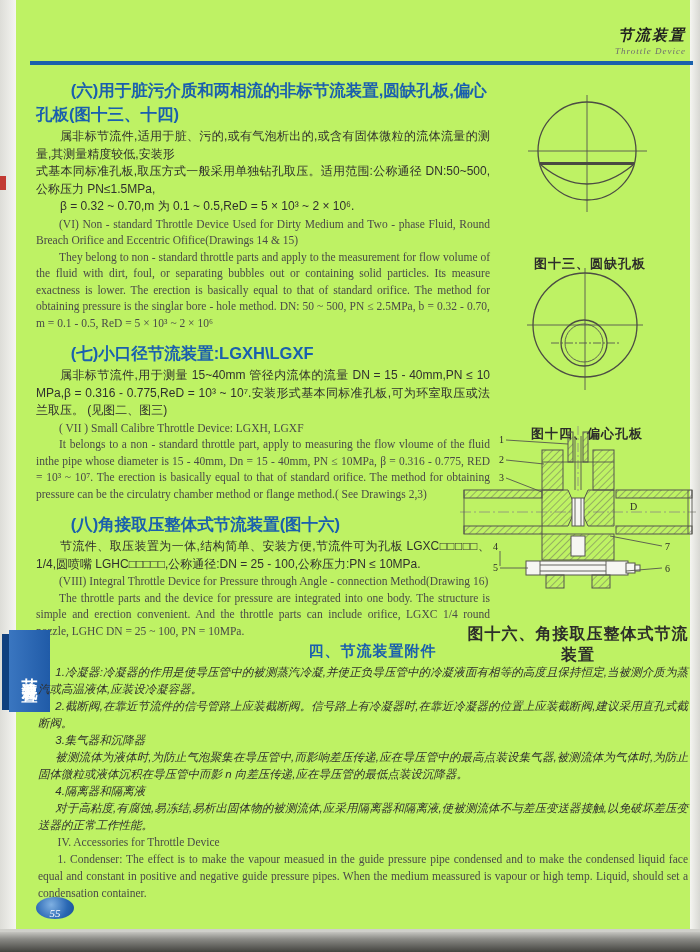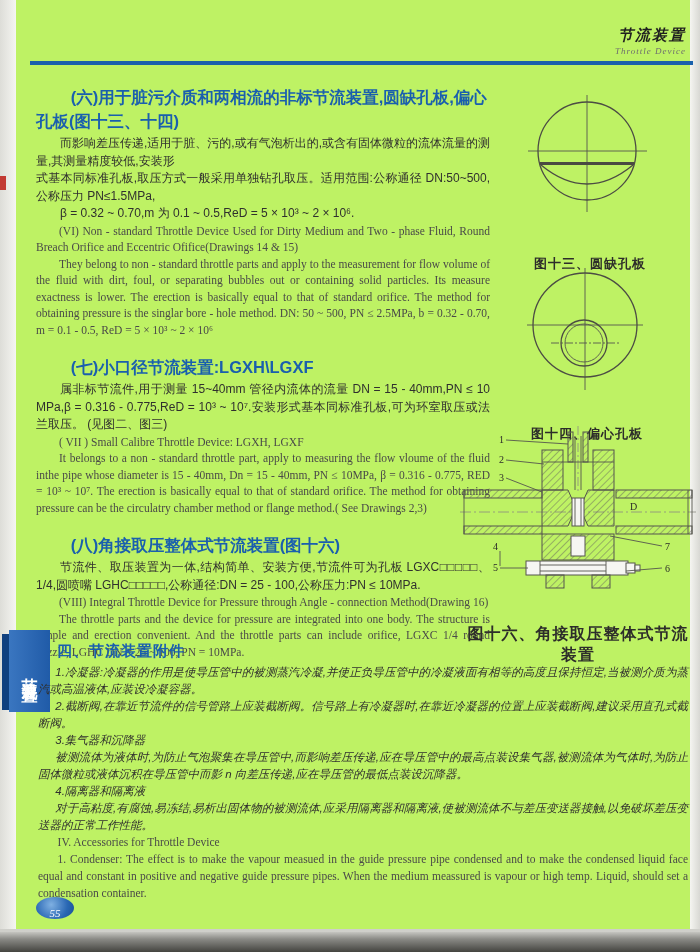--- a/index.html
+++ b/index.html
@@ -21,21 +21,21 @@
   
   .hdr-cn{position:absolute;top:26px;right:14px;font-size:15px;font-weight:bold;
     font-style:italic;color:#1f1f1f;letter-spacing:2px;}
   .hdr-en{position:absolute;top:46px;right:14px;font-size:9px;font-style:italic;
     color:#6e6e6e;font-family:"Liberation Serif",serif;letter-spacing:1px;}
   .hdr-rule{position:absolute;top:61px;left:30px;width:663px;height:4px;background:#1961ac;}
 
   
   .main-col{position:absolute;left:36px;top:68px;width:454px;}
   h2.sec{color:#1a5fae;font-size:16.5px;font-weight:bold;line-height:24px;
-    text-indent:2.1em;margin:17px 0 2px 0;}
+    text-indent:2.1em;margin:10px 0 2px 0;}
   .cn{font-size:12px;line-height:17.5px;color:#30302e;margin:0;
     text-indent:2em;text-align:justify;}
   .cn.noindent{text-indent:0;}
   .en{font-family:"Liberation Serif",serif;font-size:11.5px;line-height:16.5px;
     color:#4a4a48;margin:0;text-indent:2em;text-align:justify;}
 
   
   .figure{position:absolute;}
   .caption{position:absolute;font-size:13px;font-weight:bold;color:#2d2d2a;
     text-align:center;letter-spacing:1px;margin-top:32px;}
@@ -48,21 +48,21 @@
   
   .tab-edge{position:absolute;left:2px;top:634px;width:9px;height:76px;background:#10407f;}
   .tab{position:absolute;left:9px;top:630px;width:41px;height:82px;
     background:linear-gradient(90deg,#3a76c0,#205ba8);
     display:flex;align-items:center;justify-content:center;}
   .tab-label{writing-mode:vertical-rl;text-orientation:upright;
     color:#ffffff;font-size:16px;font-weight:bold;letter-spacing:3px;line-height:1;}
 
   
   .acc{position:absolute;left:38px;top:642px;width:650px;}
-  .acc h2{color:#1a5fae;font-size:15px;font-weight:bold;margin:0 0 3px 19px;letter-spacing:1px;}
+  .acc h2{color:#1a5fae;font-size:15px;font-weight:bold;margin:0 0 3px 19px;letter-spacing:1px;text-align:center;}
   .acc .cn{font-size:11.5px;line-height:17px;text-indent:1.5em;font-style:italic;}
   .acc .en{font-size:11.5px;line-height:17px;text-indent:1.7em;}
 
   
   .pgno{position:absolute;left:36px;top:897px;width:38px;height:22px;border-radius:50%;
     background:radial-gradient(circle at 40% 35%,#7fb0e2,#2a68b4 60%,#174f93);
     display:flex;align-items:flex-end;justify-content:center;
     color:#fff;font-size:11px;font-style:italic;font-family:"Liberation Serif",serif;}
 </style>
 </head>
@@ -75,21 +75,21 @@
   <div class="page-bottom-line"></div>
   <div class="edge-bottom"></div>
   <div class="red-mark"></div>
 
   <div class="hdr-cn">节流装置</div>
   <div class="hdr-en">Throttle Device</div>
   <div class="hdr-rule"></div>
 
   <div class="main-col">
     <h2 class="sec">(六)用于脏污介质和两相流的非标节流装置,圆缺孔板,偏心孔板(图十三、十四)</h2>
-    <p class="cn">而影响差压传递,适用于脏、污的,或有气泡析出的,或含有固体微粒的流体流量的测量,其测量精度较低,安装形</p>
+    <p class="cn">属非标节流件,适用于脏、污的,或有气泡析出的,或含有固体微粒的流体流量的测量,其测量精度较低,安装形</p>
     <p class="cn noindent">式基本同标准孔板,取压方式一般采用单独钻孔取压。适用范围:公称通径 DN:50~500,公称压力 PN≤1.5MPa,</p>
     <p class="cn">β = 0.32 ~ 0.70,m 为 0.1 ~ 0.5,ReD = 5 × 10³ ~ 2 × 10⁶.</p>
     <p class="en">(VI) Non - standard Throttle Device Used for Dirty Medium and Two - phase Fluid, Round Breach Orifice and Eccentric Ofifice(Drawings 14 &amp; 15)</p>
     <p class="en">They belong to non - standard throttle parts and apply to the measurement for flow volume of the fluid with dirt, foul, or separating bubbles out or containing solid particles. Its measure exactness is lower. The erection is basically equal to that of standard orifice. The method for obtaining pressure is the singlar bore - hole method. DN: 50 ~ 500, PN ≤ 2.5MPa, b = 0.32 - 0.70, m = 0.1 - 0.5, ReD = 5 × 10³ ~ 2 × 10⁶</p>
 
     <h2 class="sec">(七)小口径节流装置:LGXH\LGXF</h2>
     <p class="cn">属非标节流件,用于测量 15~40mm 管径内流体的流量 DN = 15 - 40mm,PN ≤ 10 MPa,β = 0.316 - 0.775,ReD = 10³ ~ 10⁷.安装形式基本同标准孔板,可为环室取压或法兰取压。 (见图二、图三)</p>
     <p class="en">( VII ) Small Calibre Throttle Device: LGXH, LGXF</p>
     <p class="en">It belongs to a non - standard throttle part, apply to measuring the flow vloume of the fluid inthe pipe whose diameter is 15 - 40mm, Dn = 15 - 40mm, PN ≤ 10MPa, β = 0.316 - 0.775, RED = 10³ ~ 10⁷. The erection is basically equal to that of standard orifice. The method for obtaining pressure can be the circulatry chamber method or flange method.( See Drawings 2,3)</p>
 

